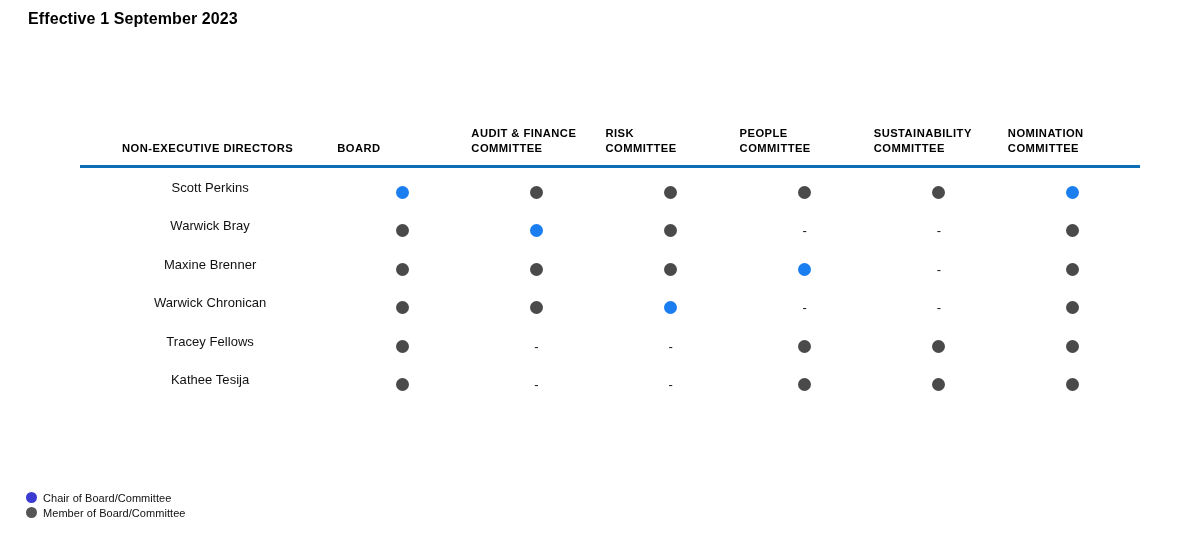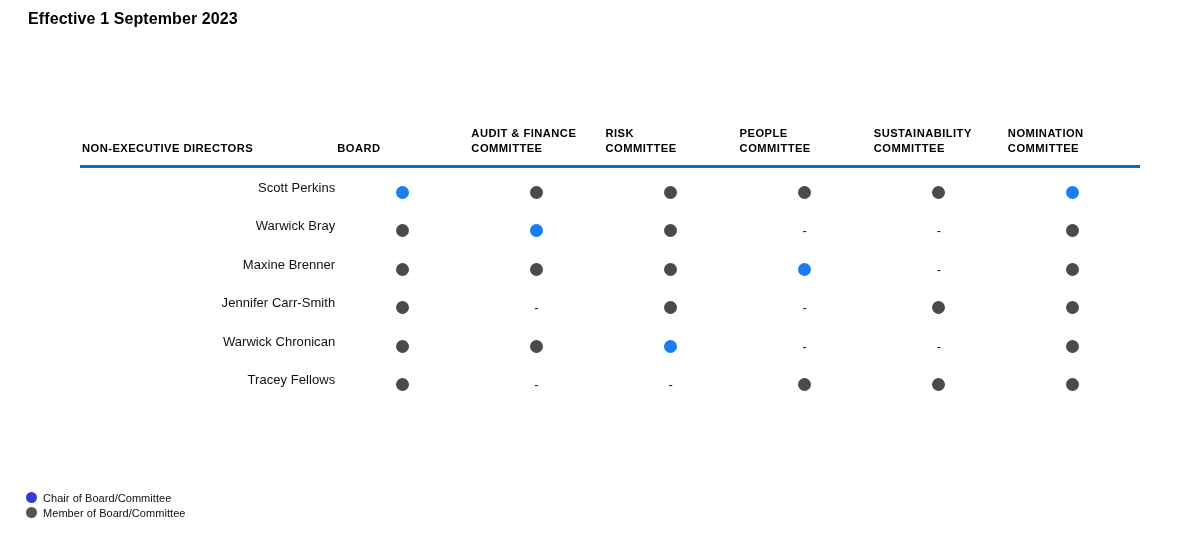--- a/index.html
+++ b/index.html
@@ -54,38 +54,38 @@
     padding: 0 2px 9px 2px;
     font-size: 11.2px;
     font-weight: bold;
     letter-spacing: 0.45px;
     line-height: 15px;
     color: #000000;
     text-align: left;
     text-transform: uppercase;
   }
   thead th.head-name {
-    text-align: left;
+    text-align: center;
     letter-spacing: 0.45px;
   }
   thead tr {
     border-bottom: 3px solid #0d6eb8;
   }
 
   
   tbody td {
     padding: 0;
     height: 38.5px;
     font-size: 13px;
     color: #111111;
     text-align: center;
     vertical-align: middle;
   }
   tbody td.name-cell {
-    text-align: right;
+    text-align: center;
     padding-left: 5px;
     letter-spacing: 0.05px;
     white-space: nowrap;
   }
 
   
   .marker {
     display: inline-block;
     width: 13px;
     height: 13px;
@@ -185,39 +185,39 @@
         <tr>
           <td class="name-cell">Maxine Brenner</td>
           <td><span class="marker member"></span></td>
           <td><span class="marker member"></span></td>
           <td><span class="marker member"></span></td>
           <td><span class="marker chair"></span></td>
           <td><span class="marker-none">-</span></td>
           <td><span class="marker member"></span></td>
         </tr>
         <tr>
-          <td class="name-cell">Jennifer Carr-Smith</td>
-          <td><span class="marker member"></span></td>
-          <td><span class="marker-none">-</span></td>
-          <td><span class="marker member"></span></td>
-          <td><span class="marker-none">-</span></td>
-          <td><span class="marker member"></span></td>
-          <td><span class="marker member"></span></td>
-        </tr>
-        <tr>
           <td class="name-cell">Warwick Chronican</td>
           <td><span class="marker member"></span></td>
           <td><span class="marker member"></span></td>
           <td><span class="marker chair"></span></td>
           <td><span class="marker-none">-</span></td>
           <td><span class="marker-none">-</span></td>
           <td><span class="marker member"></span></td>
         </tr>
         <tr>
           <td class="name-cell">Tracey Fellows</td>
+          <td><span class="marker member"></span></td>
+          <td><span class="marker-none">-</span></td>
+          <td><span class="marker-none">-</span></td>
+          <td><span class="marker member"></span></td>
+          <td><span class="marker member"></span></td>
+          <td><span class="marker member"></span></td>
+        </tr>
+        <tr>
+          <td class="name-cell">Kathee Tesija</td>
           <td><span class="marker member"></span></td>
           <td><span class="marker-none">-</span></td>
           <td><span class="marker-none">-</span></td>
           <td><span class="marker member"></span></td>
           <td><span class="marker member"></span></td>
           <td><span class="marker member"></span></td>
         </tr>
       </tbody>
   </table>
 </div>

